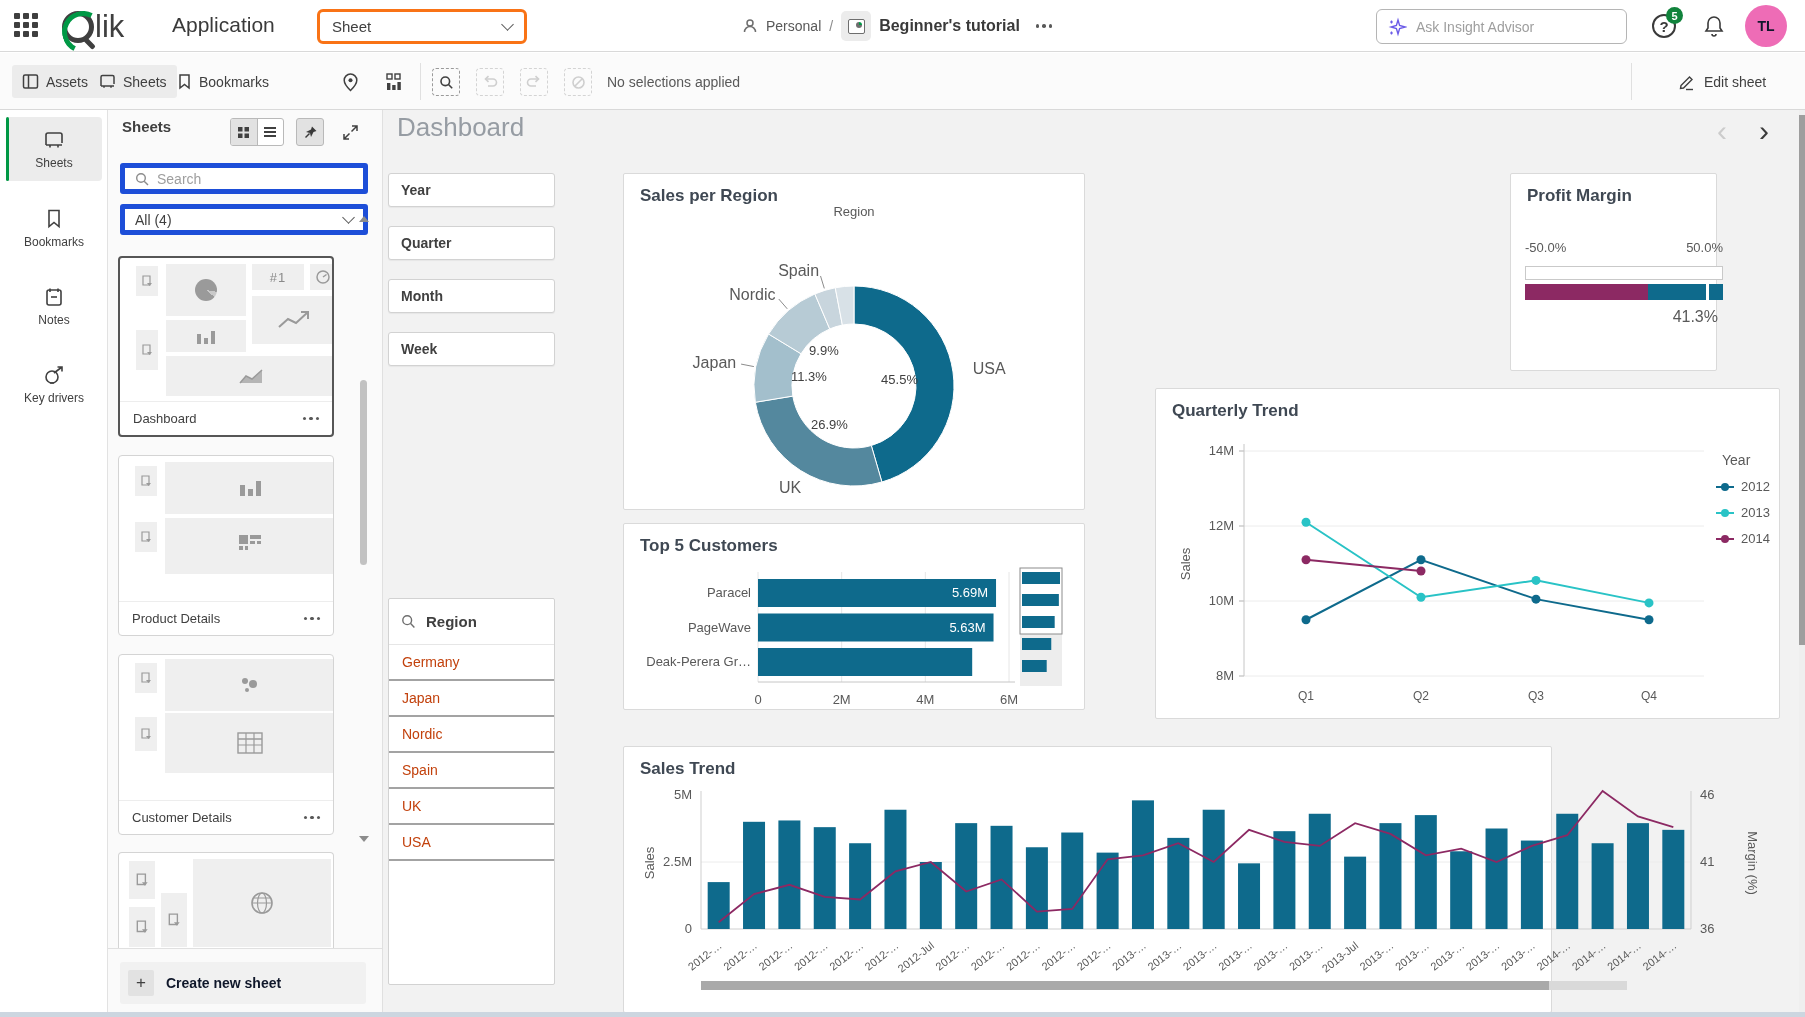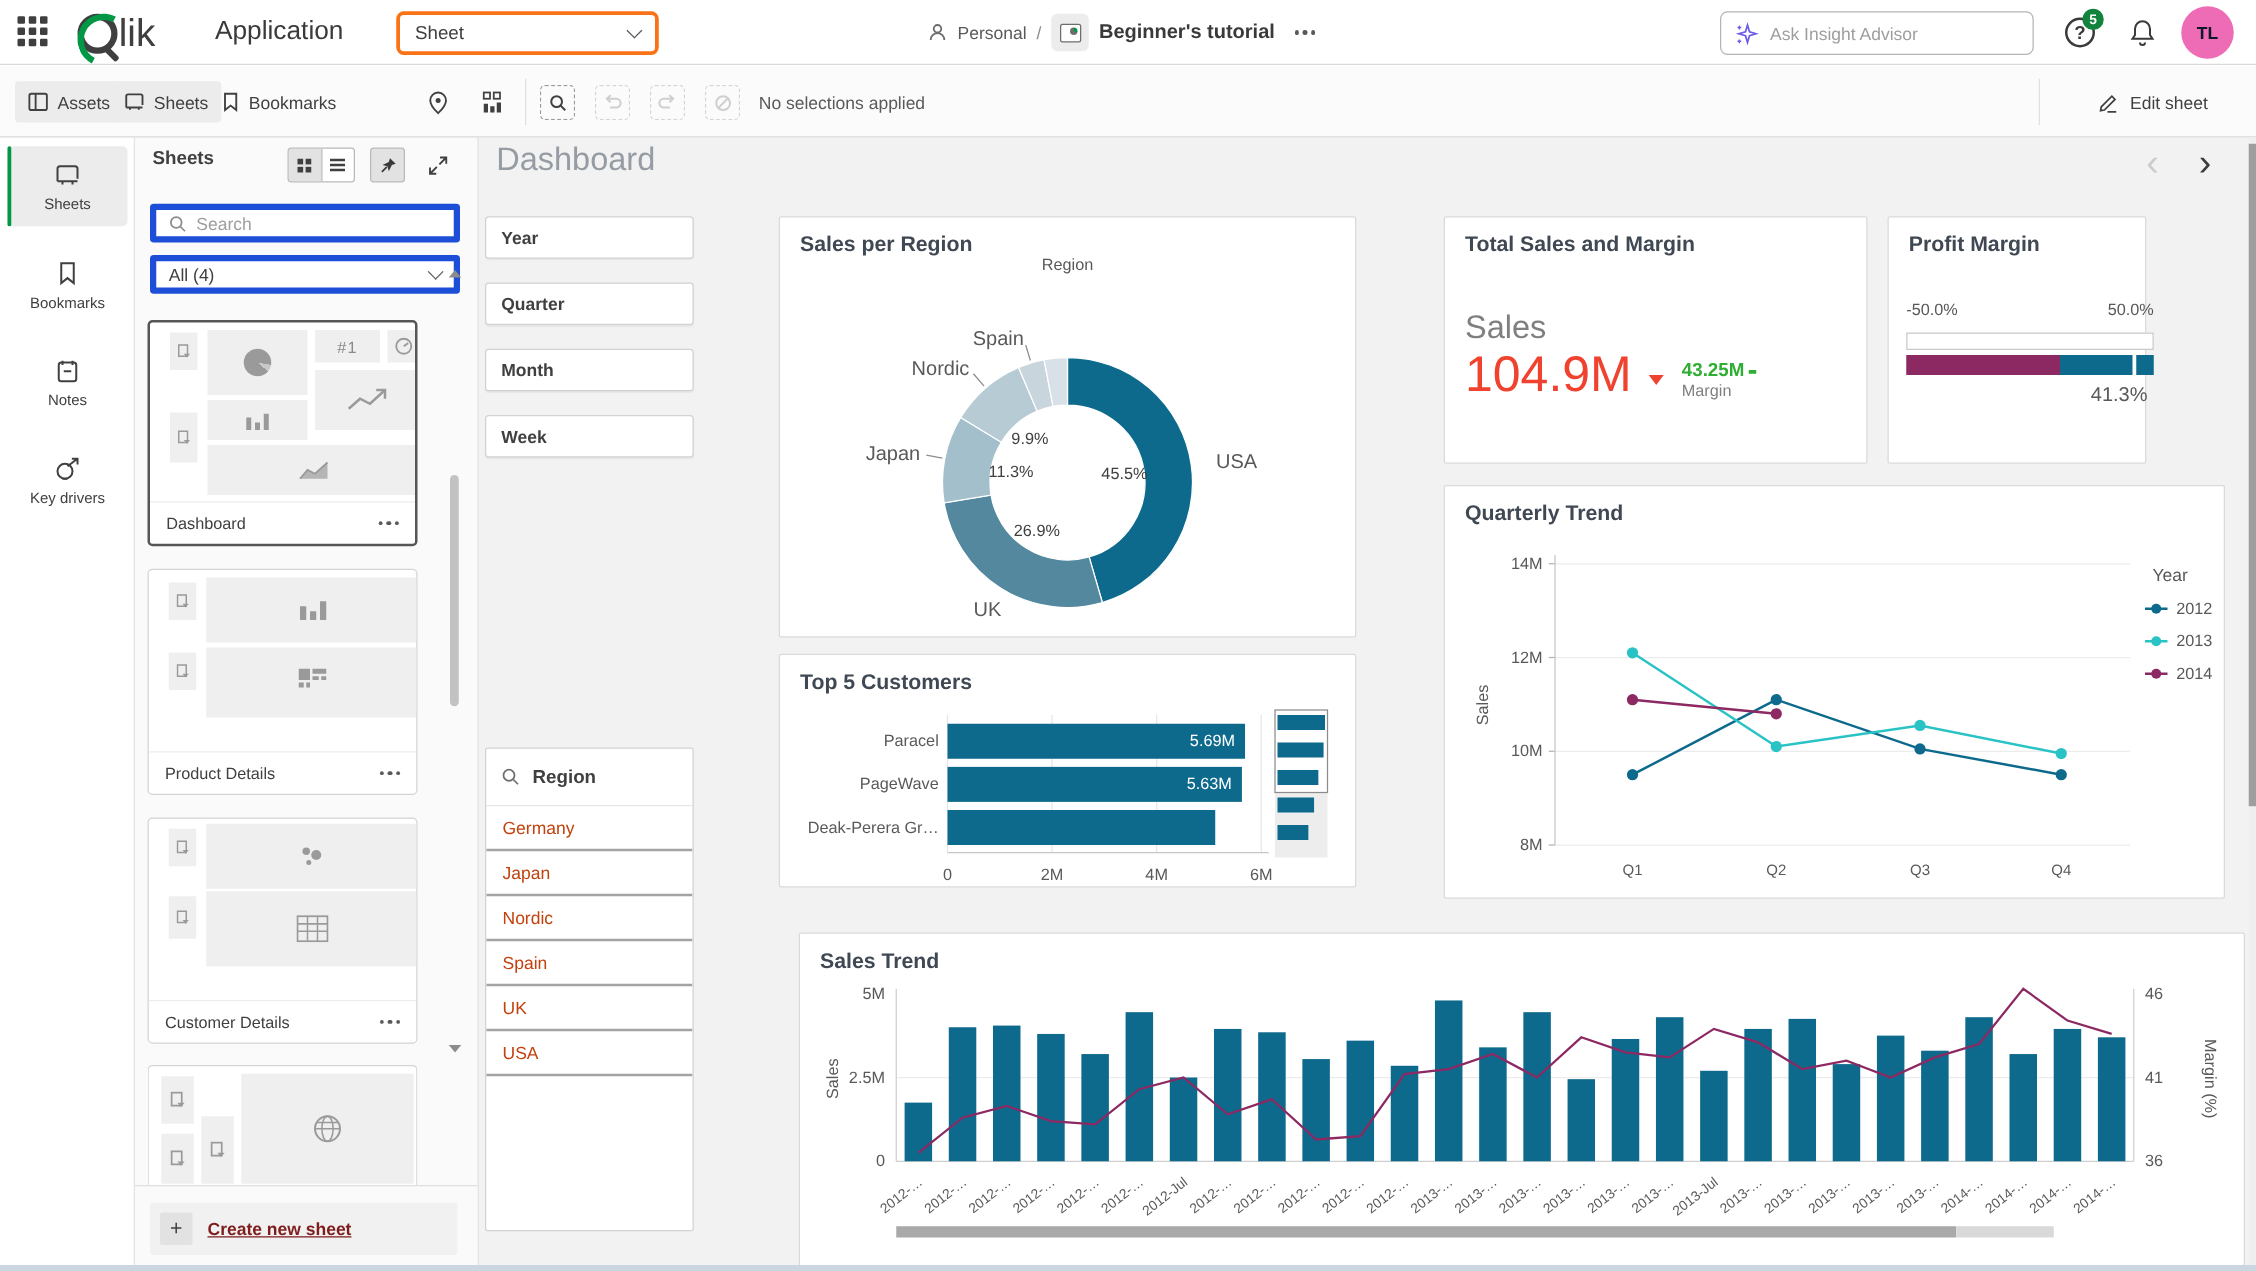--- a/index.html
+++ b/index.html
@@ -102,21 +102,21 @@
   .card-label-row .dots3 { margin-left:auto; }
   .tile { position:absolute; background:#efefef; display:flex; align-items:center; justify-content:center;
     color:#9a9a9a; }
   .tile.rank { font-size:13px; color:#8a8a8a; letter-spacing:1px; }
   #create-footer { position:absolute; left:0; bottom:0; width:274px; height:69px; background:#fafafa;
     border-top:1px solid #e0e0e0; }
   #create-btn { position:absolute; left:12px; top:13px; width:246px; height:42px; background:#f1f1f1;
     border-radius:3px; display:flex; align-items:center; gap:12px; padding:0 8px; cursor:pointer; }
   #create-btn .plus { width:26px; height:26px; background:#e2e2e2; border-radius:2px; font-size:17px;
     color:#404040; display:flex; align-items:center; justify-content:center; }
-  #create-btn .clabel { font-size:14px; font-weight:700; color:#7f1d1d;text-decoration:underline; }
+  #create-btn .clabel { font-size:14px; font-weight:700; color:#0f172a; }
   .panel-scroll-thumb { position:absolute; left:252px; top:270px; width:7px; height:185px; background:#c2c2c2;
     border-radius:4px; }
   .scroll-arrow { position:absolute; left:251px; width:0; height:0; border-left:5px solid transparent;
     border-right:5px solid transparent; }
 
   
   #main { position:absolute; left:383px; top:110px; width:1422px; height:907px; background:#f2f2f2; }
   #main-title { position:absolute; left:14px; top:2px; font-size:26px; color:#969ca3; }
   .pagenav { position:absolute; top:6px; font-size:30px; line-height:30px; cursor:pointer; }
   .panel { position:absolute; background:#fff; border:1px solid #dadada; border-radius:2px; }
@@ -618,32 +618,20 @@
         <rect x="396" y="44" width="42" height="118" fill="#ededed"></rect>
         <rect x="396" y="44" width="42" height="66" fill="#fff" stroke="#8c8c8c"></rect>
         <rect x="398" y="48" width="38" height="12" fill="#0e6a8c"></rect>
         <rect x="398" y="70" width="36.86" height="12" fill="#0e6a8c"></rect>
         <rect x="398" y="92" width="32.68" height="12" fill="#0e6a8c"></rect>
         <rect x="398" y="114" width="29.26" height="12" fill="#0e6a8c"></rect>
         <rect x="398" y="136" width="24.7" height="12" fill="#0e6a8c"></rect>
       </svg>
   </section>
 
-  <section class="panel" style="left:772px; top:63px; width:339px; height:198px;">
-    <div class="ptitle">Total Sales and Margin</div>
-    <div id="kpi-measure">Sales</div>
-    <div id="kpi-row">
-      <span id="kpi-value" style="color: rgb(240, 67, 47);">104.9M</span>
-      <span class="tri-down"></span>
-      <span id="kpi-sec">
-        <span id="kpi-sec-val" style="color: rgb(47, 174, 51);"><span>43.25M</span><span class="green-tick" style="background: rgb(47, 174, 51);"></span></span>
-        <span id="kpi-sec-lbl">Margin</span>
-      </span>
-    </div>
-  </section>
 
   <section class="panel" style="left:1127px; top:63px; width:207px; height:198px;">
     <div class="ptitle">Profit Margin</div>
     <div class="gauge-lbls">
       <span>-50.0%</span>
       <span>50.0%</span>
     </div>
     <div id="gauge-track"></div>
     <div id="gauge-bar" style="position: absolute;">
         <div style="width: 62%; background: rgb(140, 41, 99);"></div>
@@ -693,21 +681,21 @@
         <text x="585" y="102" font-size="13" fill="#595959">2012</text>
         <line x1="560" y1="124" x2="578" y2="124" stroke="#29c3c6" stroke-width="2"></line>
         <circle cx="569" cy="124" r="4" fill="#29c3c6"></circle>
         <text x="585" y="128" font-size="13" fill="#595959">2013</text>
         <line x1="560" y1="150" x2="578" y2="150" stroke="#8c2963" stroke-width="2"></line>
         <circle cx="569" cy="150" r="4" fill="#8c2963"></circle>
         <text x="585" y="154" font-size="13" fill="#595959">2014</text>
       </svg>
   </section>
 
-  <section class="panel" style="left:256px; top:636px; width:1157px; height:267px;text-align:center;">
+  <section class="panel" style="left:240px; top:636px; width:929px; height:267px;text-align:center;">
     <div class="ptitle">Sales Trend</div>
     <svg id="trend-svg" width="1155" height="265">
         <line x1="77" y1="115" x2="1067" y2="115" stroke="#ececec"></line>
         <line x1="77" y1="44" x2="77" y2="182" stroke="#cfcfcf"></line>
         <line x1="1067" y1="44" x2="1067" y2="182" stroke="#cfcfcf"></line>
         <line x1="77" y1="182" x2="1067" y2="182" stroke="#cfcfcf"></line>
         <text x="68" y="52" text-anchor="end" font-size="13" fill="#595959">5M</text>
         <text x="68" y="119" text-anchor="end" font-size="13" fill="#595959">2.5M</text>
         <text x="68" y="186" text-anchor="end" font-size="13" fill="#595959">0</text>
         <text x="1076" y="52" text-anchor="start" font-size="13" fill="#595959">46</text>

